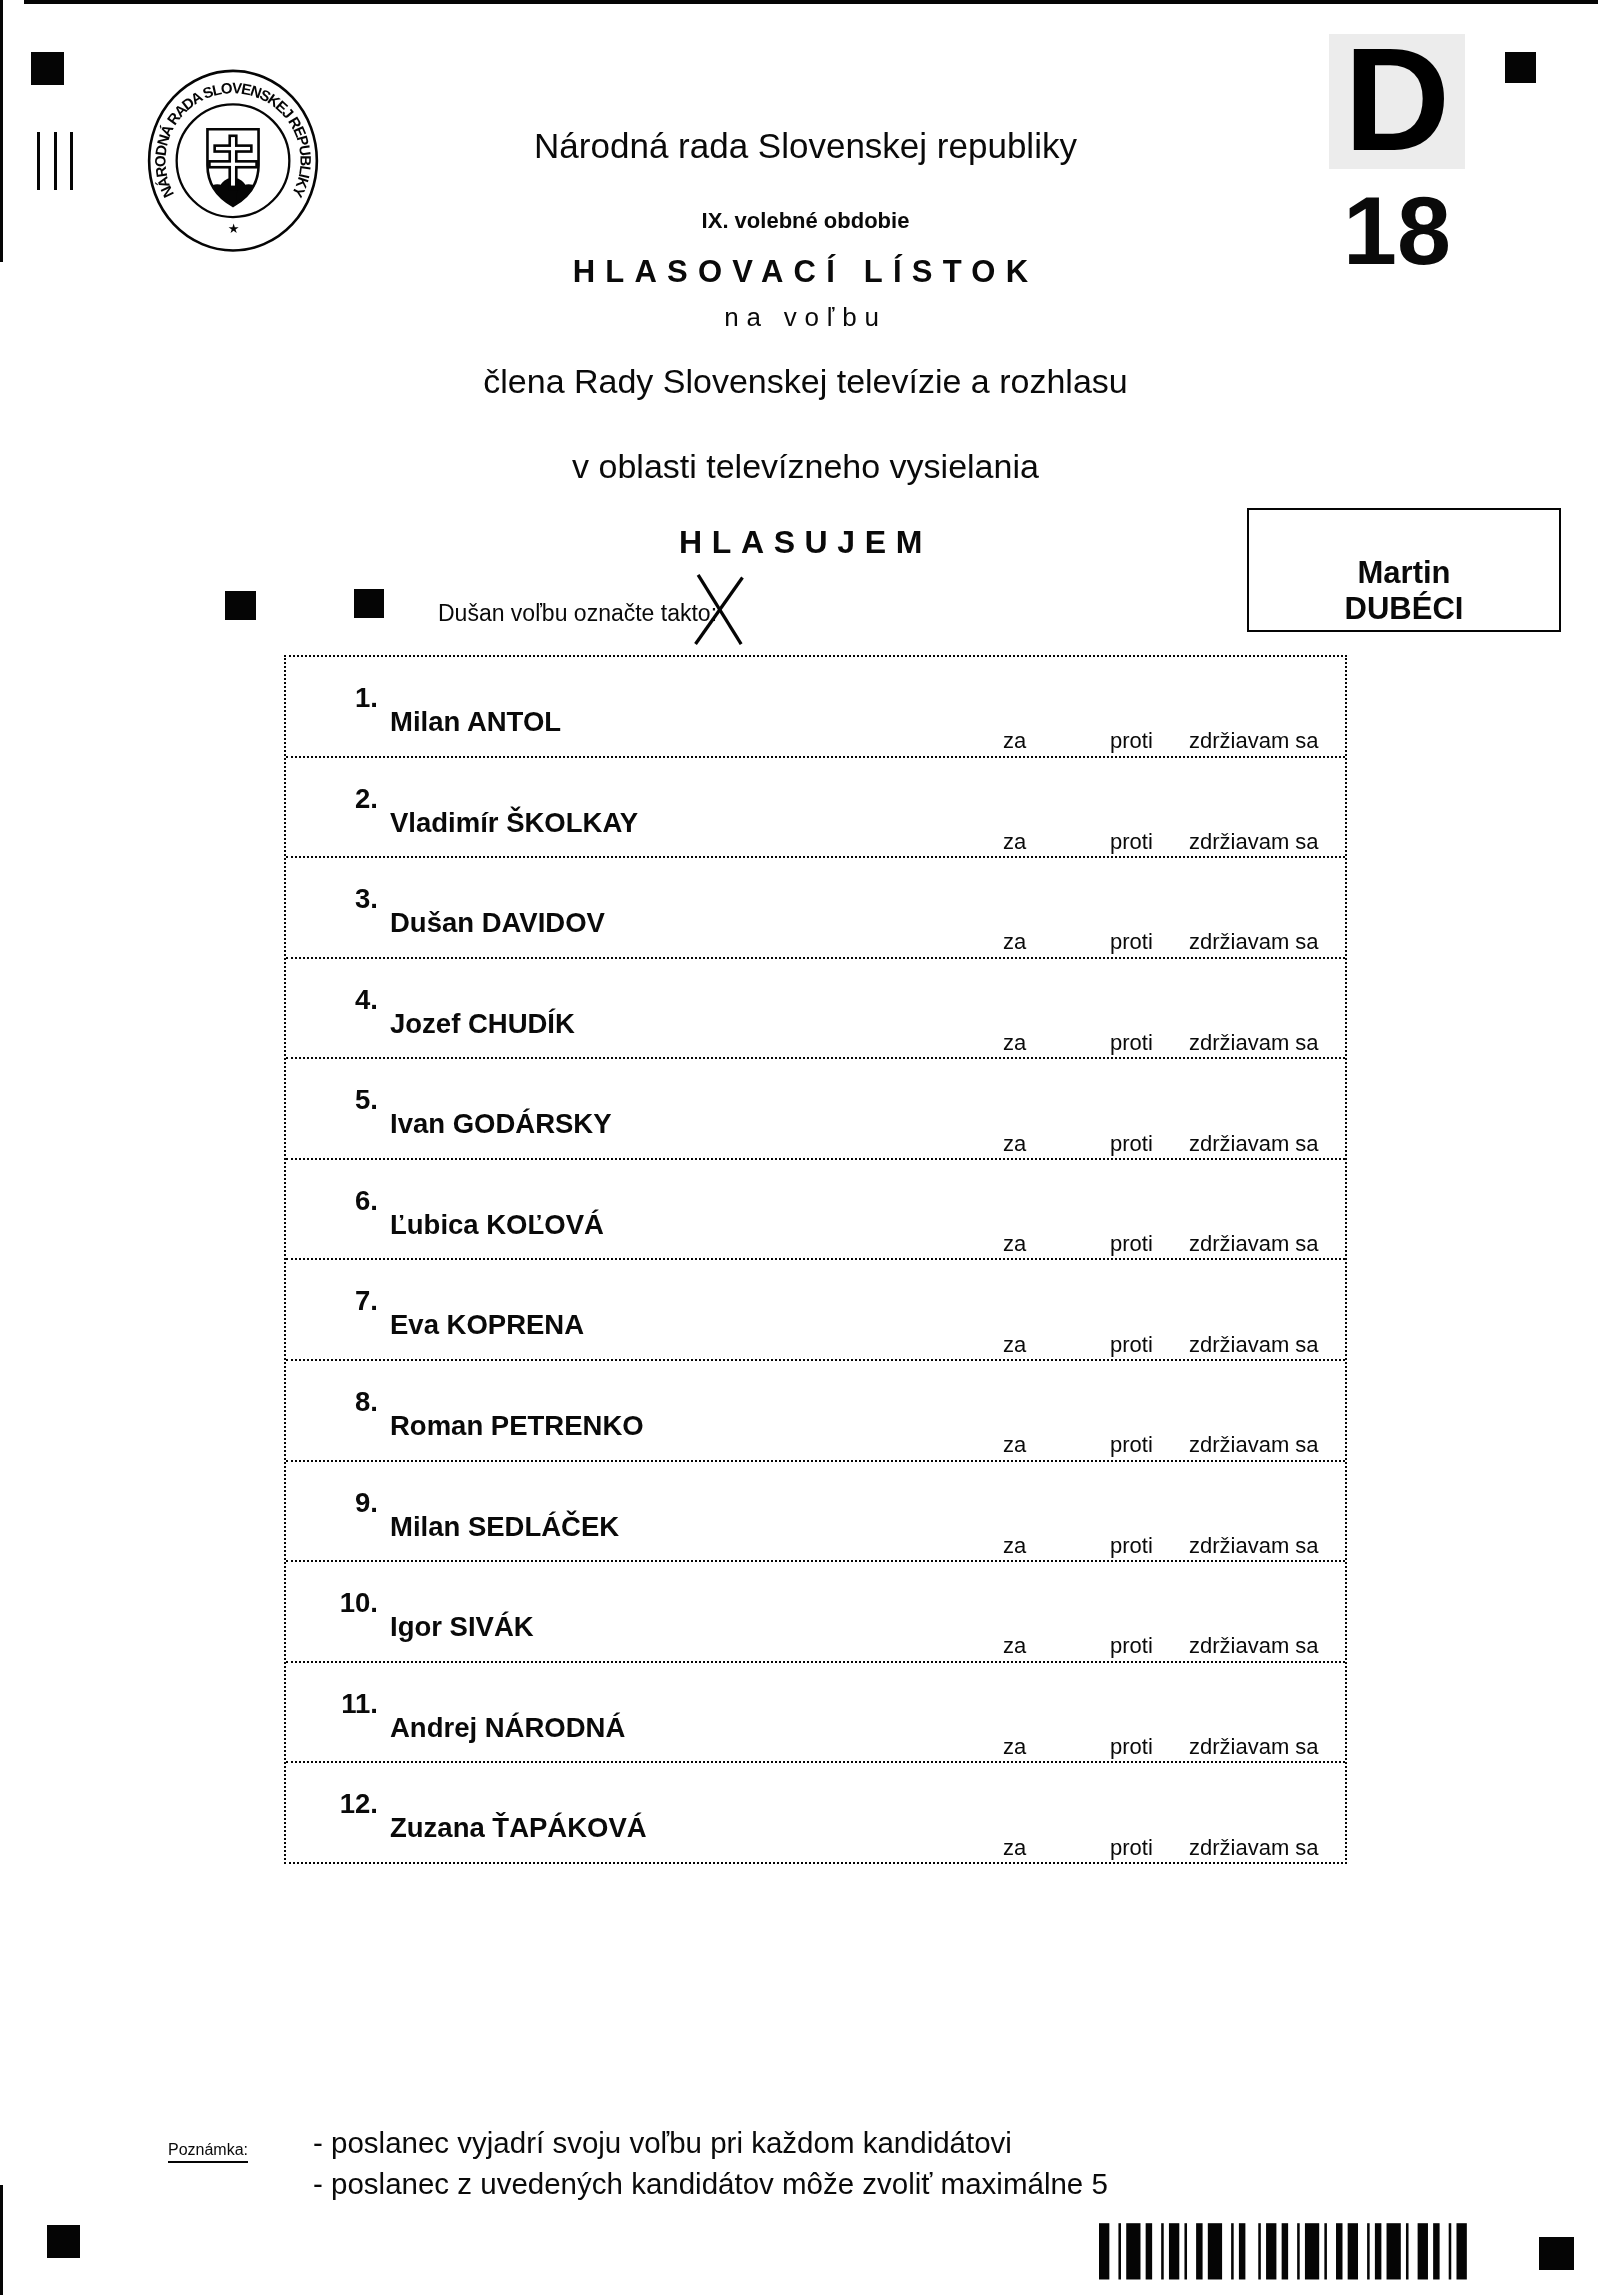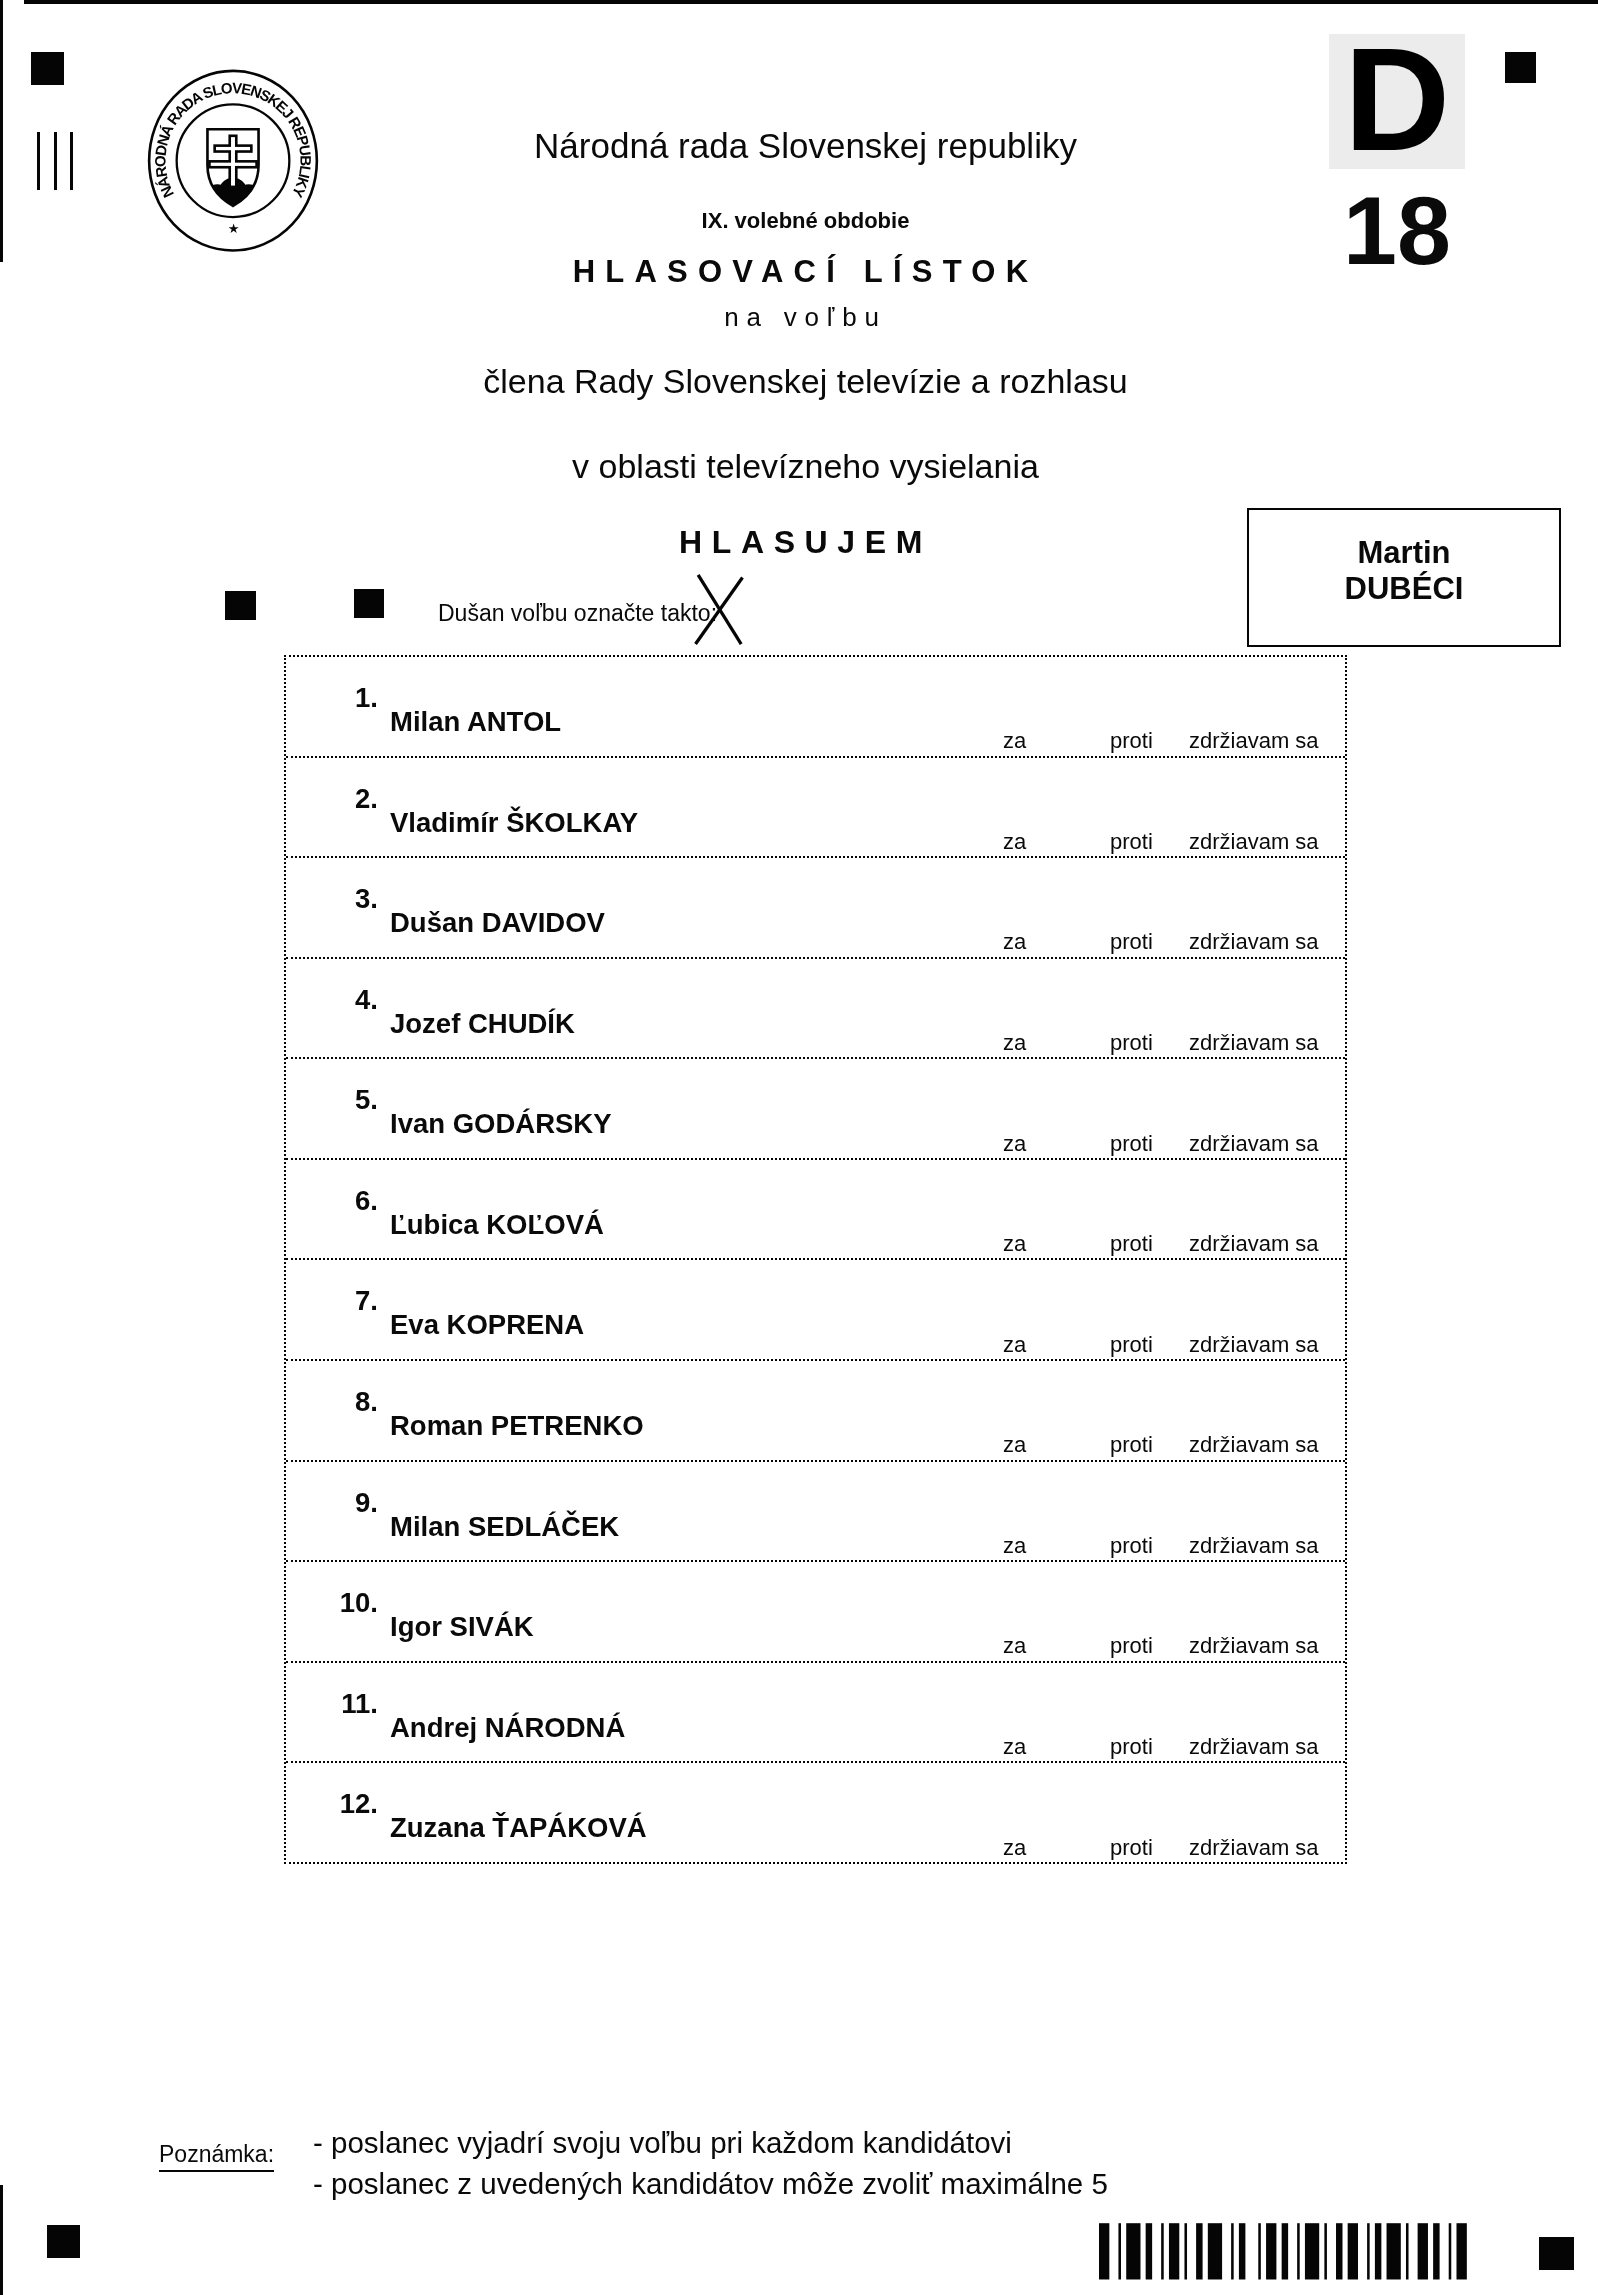--- a/index.html
+++ b/index.html
@@ -27,22 +27,22 @@
     background:#ececec; text-align:center; line-height:131px;
     font-size:147px; font-weight:bold; color:#000;
   }
   .num18 {
     position:absolute; left:1330px; top:182px; width:134px; text-align:center;
     font-size:97px; font-weight:bold; line-height:1;
   }
 
   
   .voter-box {
-    position:absolute; left:1247px; top:508px; width:314px; height:139px;
-    border:2.6px solid #050505; text-align:center; padding-top:25px;
+    position:absolute; left:1247px; top:508px; width:314px; height:124px;
+    border:2.6px solid #050505; text-align:center; padding-top:45px;
     font-size:31px; font-weight:bold; line-height:36px;
   }
 
   
   .mark-instr { position:absolute; left:438px; top:600px; font-size:23px; white-space:nowrap; }
 
   
   .clist {
     position:absolute; left:284px; top:655px; width:1063px; height:1209px;
     border:2.6px dotted #050505; display:flex; flex-direction:column;
@@ -52,21 +52,21 @@
   .cnum  { position:absolute; left:33px; top:25px; width:59px; text-align:right;
            font-size:27.5px; font-weight:bold; }
   .cname { position:absolute; left:104px; top:25px; font-size:27.5px; font-weight:bold;
            white-space:nowrap;margin-top:24px; }
   .opt   { position:absolute; bottom:1.3px; font-size:22px; white-space:nowrap; }
   .opt-za    { left:717px; }
   .opt-proti { left:824px; }
   .opt-zdrz  { left:903px; }
 
   
-  .note-label { position:absolute; left:159px; top:2141px; font-size:23px;
+  .note-label { position:absolute; left:168px; top:2141px; font-size:16px;
                 border-bottom:2px solid #050505; padding-bottom:2px; }
   .note-line1 { position:absolute; left:313px; top:2126px; font-size:29.5px; white-space:nowrap; }
   .note-line2 { position:absolute; left:313px; top:2167px; font-size:29.5px; white-space:nowrap; }
 
   
   svg text { font-family:"Liberation Sans", sans-serif; }
 </style>
 </head>
 <body>
 

